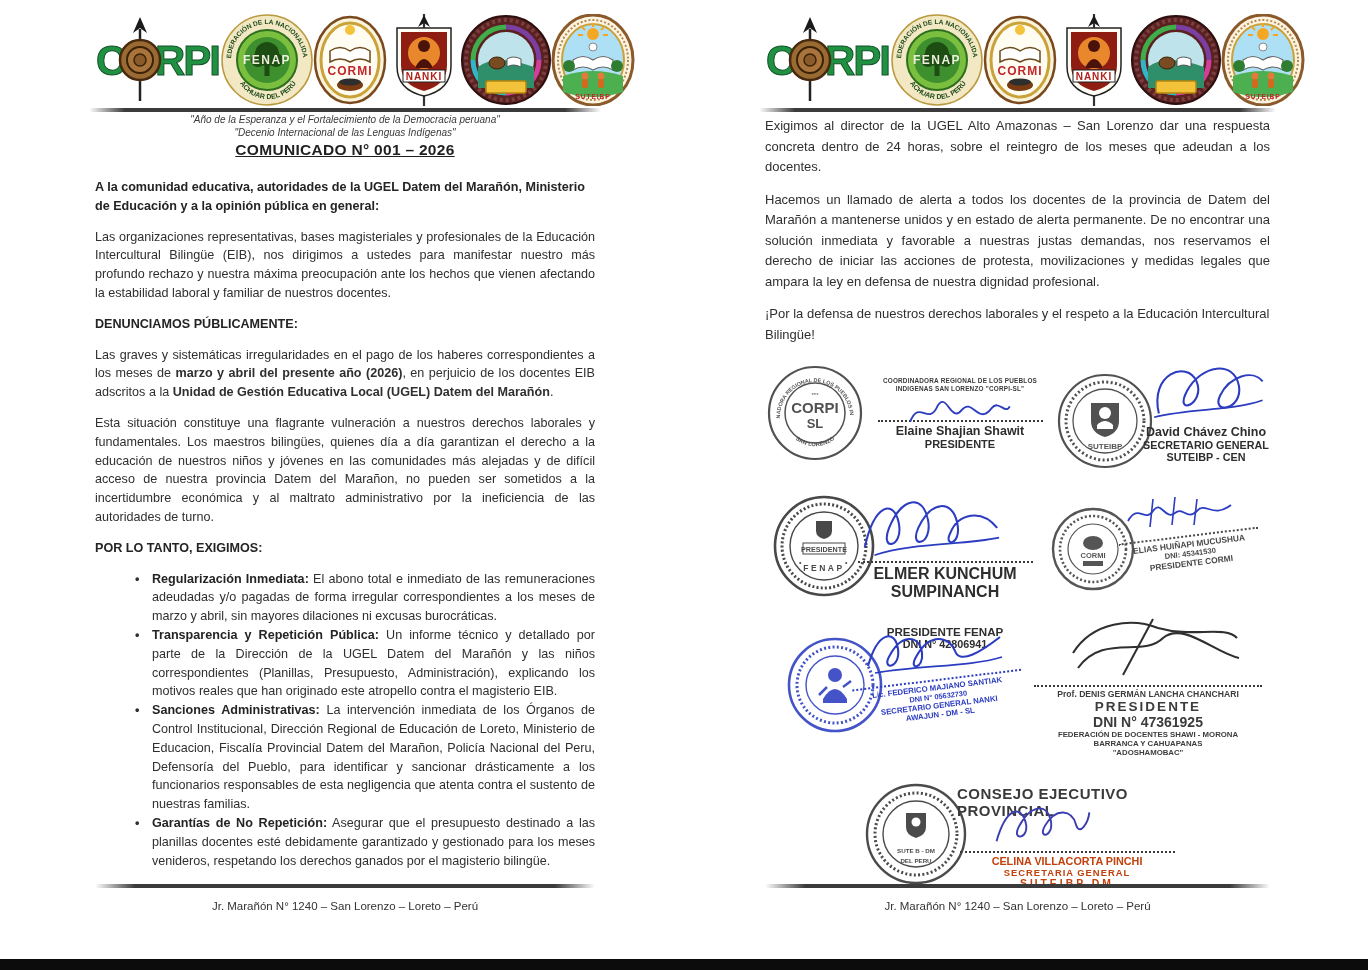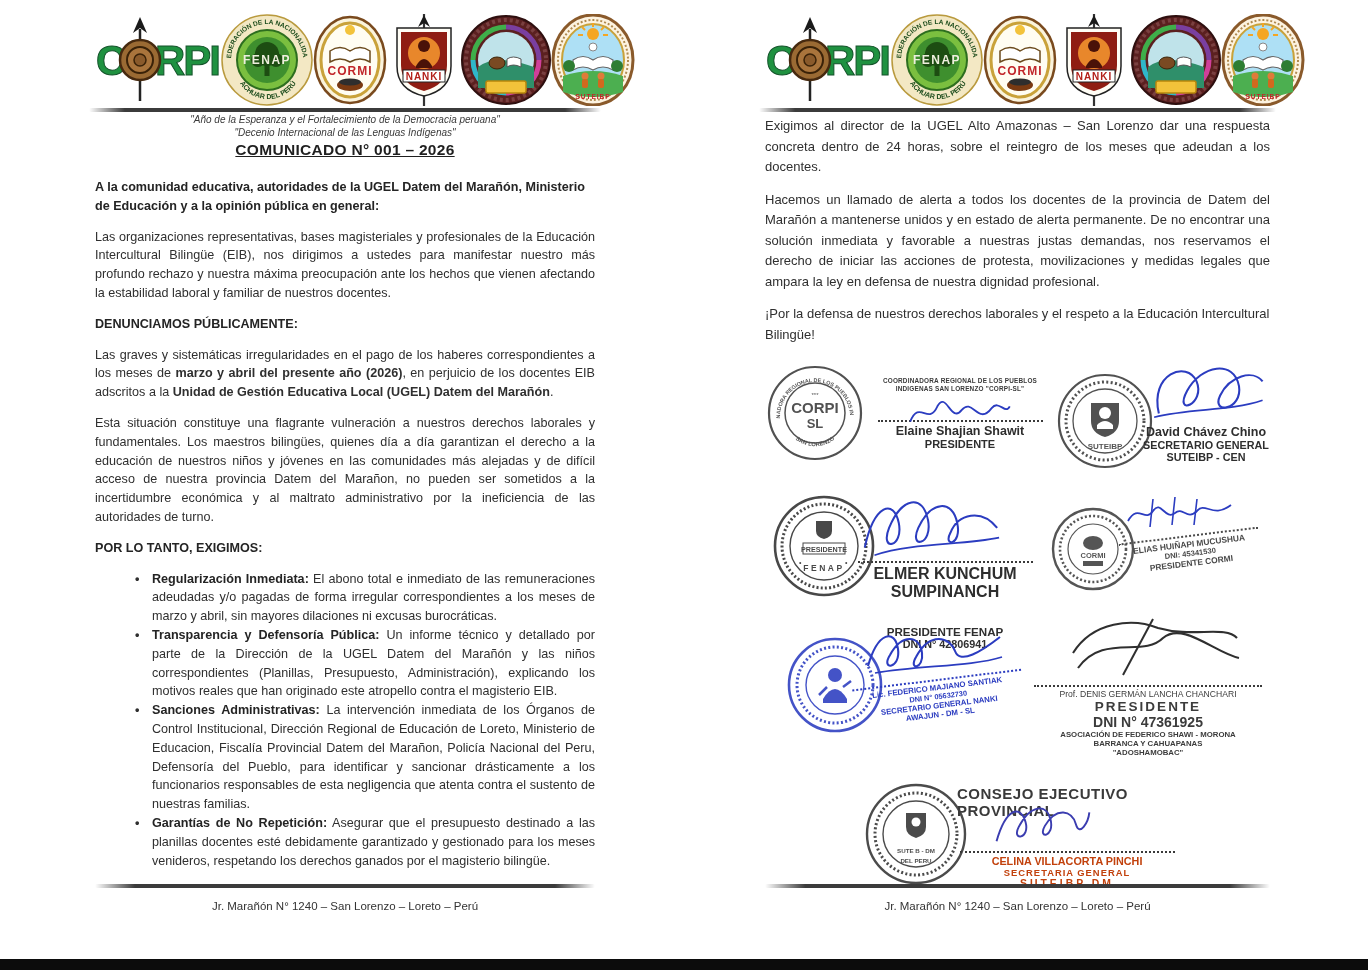--- a/index.html
+++ b/index.html
@@ -156,21 +156,21 @@
 
     <div class="body-col body-left">
       <p class="salutation">A la comunidad educativa, autoridades de la UGEL Datem del Marañón, Ministerio de Educación y a la opinión pública en general:</p>
       <p>Las organizaciones representativas, bases magisteriales y profesionales de la Educación Intercultural Bilingüe (EIB), nos dirigimos a ustedes para manifestar nuestro más profundo rechazo y nuestra máxima preocupación ante los hechos que vienen afectando la estabilidad laboral y familiar de nuestros docentes.</p>
       <p class="hd">DENUNCIAMOS PÚBLICAMENTE:</p>
       <p><span>Las graves y sistemáticas irregularidades en el pago de los haberes correspondientes a los meses de </span><b>marzo y abril del presente año (2026)</b><span>, en perjuicio de los docentes EIB adscritos a la </span><b>Unidad de Gestión Educativa Local (UGEL) Datem del Marañón</b><span>.</span></p>
       <p>Esta situación constituye una flagrante vulneración a nuestros derechos laborales y fundamentales. Los maestros bilingües, quienes día a día garantizan el derecho a la educación de nuestros niños y jóvenes en las comunidades más alejadas y de difícil acceso de nuestra provincia Datem del Marañon, no pueden ser sometidos a la incertidumbre económica y al maltrato administrativo por la ineficiencia de las autoridades de turno.</p>
       <p class="hd">POR LO TANTO, EXIGIMOS:</p>
       <ul class="demands">
         <li><b>Regularización Inmediata:</b><span> El abono total e inmediato de las remuneraciones adeudadas y/o pagadas de forma irregular correspondientes a los meses de marzo y abril, sin mayores dilaciones ni excusas burocráticas.</span></li>
-        <li><b>Transparencia y Defensoría Pública:</b><span> Un informe técnico y detallado por parte de la Dirección de la UGEL Datem del Marañón y las niños correspondientes (Planillas, Presupuesto, Administración), explicando los motivos reales que han originado este atropello contra el magisterio EIB.</span></li>
+        <li><b>Transparencia y Repetición Pública:</b><span> Un informe técnico y detallado por parte de la Dirección de la UGEL Datem del Marañón y las niños correspondientes (Planillas, Presupuesto, Administración), explicando los motivos reales que han originado este atropello contra el magisterio EIB.</span></li>
         <li><b>Sanciones Administrativas:</b><span> La intervención inmediata de los Órganos de Control Institucional, Dirección Regional de Educación de Loreto, Ministerio de Educacion, Fiscalía Provincial Datem del Marañon, Policía Nacional del Peru, Defensoría del Pueblo, para identificar y sancionar drásticamente a los funcionarios responsables de esta negligencia que atenta contra el sustento de nuestras familias.</span></li>
         <li><b>Garantías de No Repetición:</b><span> Asegurar que el presupuesto destinado a las planillas docentes esté debidamente garantizado y gestionado para los meses venideros, respetando los derechos ganados por el magisterio bilingüe.</span></li>
       </ul>
     </div>
 
     <div class="page-footer">
       <div class="footer-rule"></div>
       <div class="footer-address">Jr. Marañón N° 1240 – San Lorenzo – Loreto – Perú</div>
     </div>
   </div>
@@ -380,24 +380,24 @@
         <div style="font-size:7.8px;font-weight:bold;">AWAJUN - DM - SL</div>
       </div>
 
       <svg class="sig-abs" style="left:298px;top:258px;" width="186" height="72" viewBox="0 0 186 72">
         <path d="M10 40 C30 8 70 5 95 15 C130 25 162 12 174 25" fill="none" stroke="#2f2f2f" stroke-width="2.1"></path>
         <path d="M15 55 C40 20 80 45 100 25 C120 8 152 40 176 45" fill="none" stroke="#2f2f2f" stroke-width="2.1"></path>
         <path d="M60 62 L90 6" stroke="#2f2f2f" stroke-width="2" fill="none"></path>
       </svg>
       <div class="sig-abs sig-center" style="left:258px;top:330px;width:250px;color:#3c3c3c;">
         <div class="dotline" style="width:228px;margin-bottom:2px;"></div>
-        <div style="font-size:8.6px;font-weight:normal;">Prof. DENIS GERMÁN LANCHA CHANCHARI</div>
+        <div style="font-size:8.6px;font-weight:bold;">Prof. DENIS GERMÁN LANCHA CHANCHARI</div>
         <div style="font-size:13.5px;font-weight:bold;letter-spacing:2px;">PRESIDENTE</div>
         <div style="font-size:14px;font-weight:bold;">DNI N° 47361925</div>
-        <div style="font-size:7.8px;font-weight:bold;">ASOCIACIÓN DE FEDERICO SHAWI - MORONA</div>
+        <div style="font-size:7.8px;font-weight:bold;">FEDERACIÓN DE DOCENTES SHAWI - MORONA</div>
         <div style="font-size:7.8px;font-weight:bold;">BARRANCA Y CAHUAPANAS</div>
         <div style="font-size:7.8px;font-weight:bold;">"ADOSHAMOBAC"</div>
       </div>
 
       <svg class="sig-abs stamp" style="left:100px;top:428px;" width="102" height="102" viewBox="0 0 102 102">
         <circle cx="51" cy="51" r="49" fill="none" stroke="#333" stroke-width="2.4"></circle>
         <circle cx="51" cy="51" r="41" fill="none" stroke="#333" stroke-width="3" stroke-dasharray="2 2.3"></circle>
         <circle cx="51" cy="51" r="33" fill="none" stroke="#333" stroke-width="1.4"></circle>
         <path d="M41 30 L61 30 L61 44 Q61 52 51 55 Q41 52 41 44 Z" fill="#333"></path>
         <circle cx="51" cy="39" r="4.5" fill="#ffffff"></circle>

